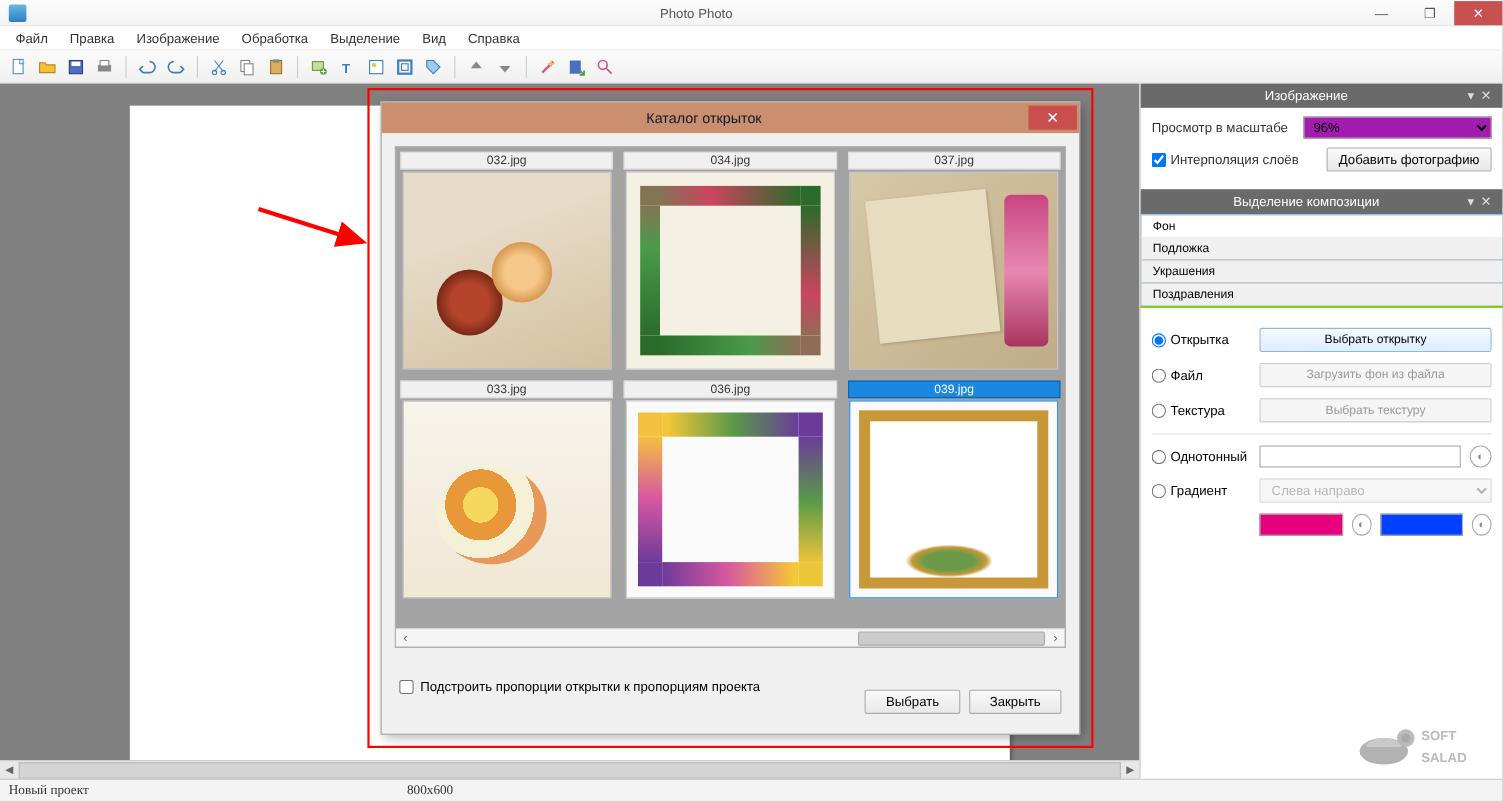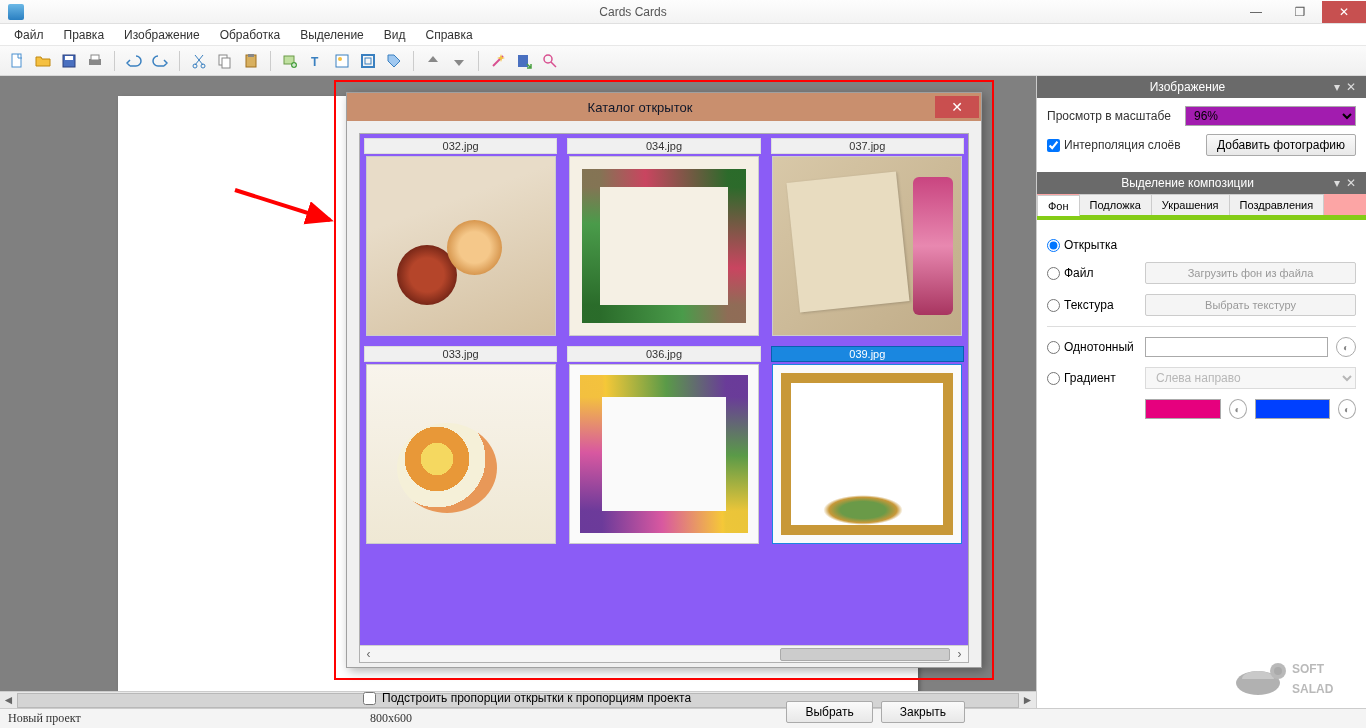--- a/index.html
+++ b/index.html
@@ -37,21 +37,21 @@
 
 .arrow-annot { position: absolute; top: 180px; left: 230px; z-index: 6; }
 .arrow-annot svg { width: 110px; height: 50px; }
 
 
 .dialog { position: absolute; top: 92px; left: 346px; width: 636px; height: 576px; background: #f0f0f0; border: 1px solid #a0a0a0; box-shadow: 3px 3px 10px rgba(0,0,0,.3); z-index: 10; }
 .dialog-titlebar { height: 28px; background: #c98f6e; display: flex; align-items: center; }
 .dialog-titlebar .dlg-title { flex: 1; text-align: center; color: #0f172a; font-size: 13px; }
 .dialog-titlebar .dlg-close { width: 44px; height: 22px; margin: 2px; background: #c94f4f; color: #fff; display: flex; align-items: center; justify-content: center; font-size: 14px; cursor:pointer; }
 .dialog-body { position: absolute; top: 28px; left: 0; right: 0; bottom: 0; padding: 12px; }
-.thumb-area { position: relative; width: 100%; height: 530px; background: #8b5cf6; border: 1px solid #b0b0b0; overflow: hidden; }
+.thumb-area { position: relative; width: 100%; height: 456px; background: #a3a3a3; border: 1px solid #b0b0b0; overflow: hidden; }
 .thumb-grid { display: grid; grid-template-columns: repeat(3,1fr); gap: 10px; padding: 4px; }
 .thumb-cell { display: flex; flex-direction: column; align-items: center; }
 .thumb-label { width: 100%; background: #f0f0f0; text-align: center; padding: 1px 0; font-size: 11px; color: #333; border:1px solid #ddd; }
 .thumb-label.selected { background: #1a87e0; color: #fff; border-color:#0a60b0;text-align:center; }
 .thumb-img { width: 190px; height: 180px; background: #fafafa; border: 1px solid #ccc; margin-top: 2px; display:flex; align-items:center; justify-content:center; overflow:hidden; position:relative; }
 .thumb-img.selected { border: 1px solid #1a87e0; }
 .thumb-scroll { position:absolute; bottom:0; left:0; right:0; height:17px; background:#f5f5f5; border-top:1px solid #d0d0d0; display:flex; align-items:center; }
 .thumb-scroll .ts-thumb { position:absolute; left:420px; width:170px; height:13px; background:#ccc; border:1px solid #aaa; border-radius:2px; }
 .thumb-scroll .ts-l,.thumb-scroll .ts-r{ width:17px; text-align:center; color:#666; }
 .thumb-scroll .ts-r{ margin-left:auto; }
@@ -66,21 +66,21 @@
 .panel-hdr { height: 22px; background: #6a6a6a; color: #fff; display: flex; align-items: center; padding: 0 8px; font-size: 12px; }
 .panel-hdr .hdr-text { flex:1; text-align:center; }
 .panel-hdr .hdr-ico { width:14px; color:#ddd; text-align:center; cursor:pointer; }
 .panel-body { padding: 8px 10px; }
 .row { display: flex; align-items: center; margin-bottom: 8px; gap: 8px; }
 .row label { flex: 0 0 130px; color: #333; }
 .row select, .row input[type=text] { flex: 1; height: 20px; border: 1px solid #aaa; padding: 0 4px; background:#a21caf; }
 .row .btn { flex:1; height:22px; border:1px solid #aaa; background:linear-gradient(#fafafa,#e8e8e8); border-radius:2px; cursor:pointer; }
 .row input[type=checkbox]{ width:13px; height:13px; margin-right:4px; }
 
-.tabs { display:flex; border-bottom:5px solid #84cc16; background:#fca5a5; }
+.tabs { display:flex; border-bottom:2px solid #84cc16; background:#0c4a6e;flex-direction:column; }
 .tab { padding:4px 10px; border:1px solid #ccc; border-bottom:none; margin-right:-1px; background:#f0f0f0; cursor:pointer; font-size:11px; }
 .tab.active { background:#fff; position:relative; top:1px; }
 
 .radio-row { display:flex; align-items:center; margin:10px 0; gap:8px; }
 .radio-row input[type=radio]{ margin-right:4px; }
 .radio-row .rlabel { flex:0 0 90px; display:flex; align-items:center; }
 .radio-row .rbtn { flex:1; height:22px; border:1px solid #8fb8e0; background:linear-gradient(#f4faff,#dceeff); border-radius:2px; cursor:pointer; font-size:11px; }
 .radio-row .rbtn.disabled { border-color:#ccc; background:#f5f5f5; color:#999; }
 .radio-row .rselect { flex:1; height:22px; border:1px solid #ccc; background:#f5f5f5; color:#999; padding:0 6px; }
 .color-swatch { width:86px; height:20px; border:1px solid #aaa; display:inline-block; }
@@ -112,21 +112,21 @@
 .th036::before{content:"";position:absolute;inset:10px;border:22px solid;border-image:linear-gradient(45deg,#6a3a9a,#d858a0,#f5c838,#5a9a48,#6a3a9a) 1;}
 .th039 { background:#fafafa; }
 .th039::before{content:"";position:absolute;inset:8px;border:10px solid #c89838;background:#fff;}
 .th039::after{content:"";position:absolute;left:50px;bottom:18px;width:80px;height:30px;background:radial-gradient(ellipse,#6a9a48 40%,#c89838 60%,transparent 70%);}
 </style>
 </head>
 <body>
 
 <div class="titlebar">
   <div class="appicon"></div>
-  <div class="title">Cards Cards</div>
+  <div class="title">Photo Photo</div>
   <div class="winbtns">
     <div class="winbtn">—</div>
     <div class="winbtn">❐</div>
     <div class="winbtn close">✕</div>
   </div>
 </div>
 
 <div class="menubar">
   <div class="menuitem">Файл</div>
   <div class="menuitem">Правка</div>
@@ -355,20 +355,21 @@
     <div class="tab">Подложка</div>
     <div class="tab">Украшения</div>
     <div class="tab">Поздравления</div>
   </div>
   <div class="panel-body">
     <div class="radio-row">
       <label class="rlabel">
           <input type="radio" name="bg" checked="" style="">
           <span>Открытка</span>
         </label>
+      <button class="rbtn">Выбрать открытку</button>
     </div>
     <div class="radio-row">
       <label class="rlabel">
           <input type="radio" name="bg" style="">
           <span>Файл</span>
         </label>
       <button class="rbtn disabled">Загрузить фон из файла</button>
     </div>
     <div class="radio-row">
       <label class="rlabel">

